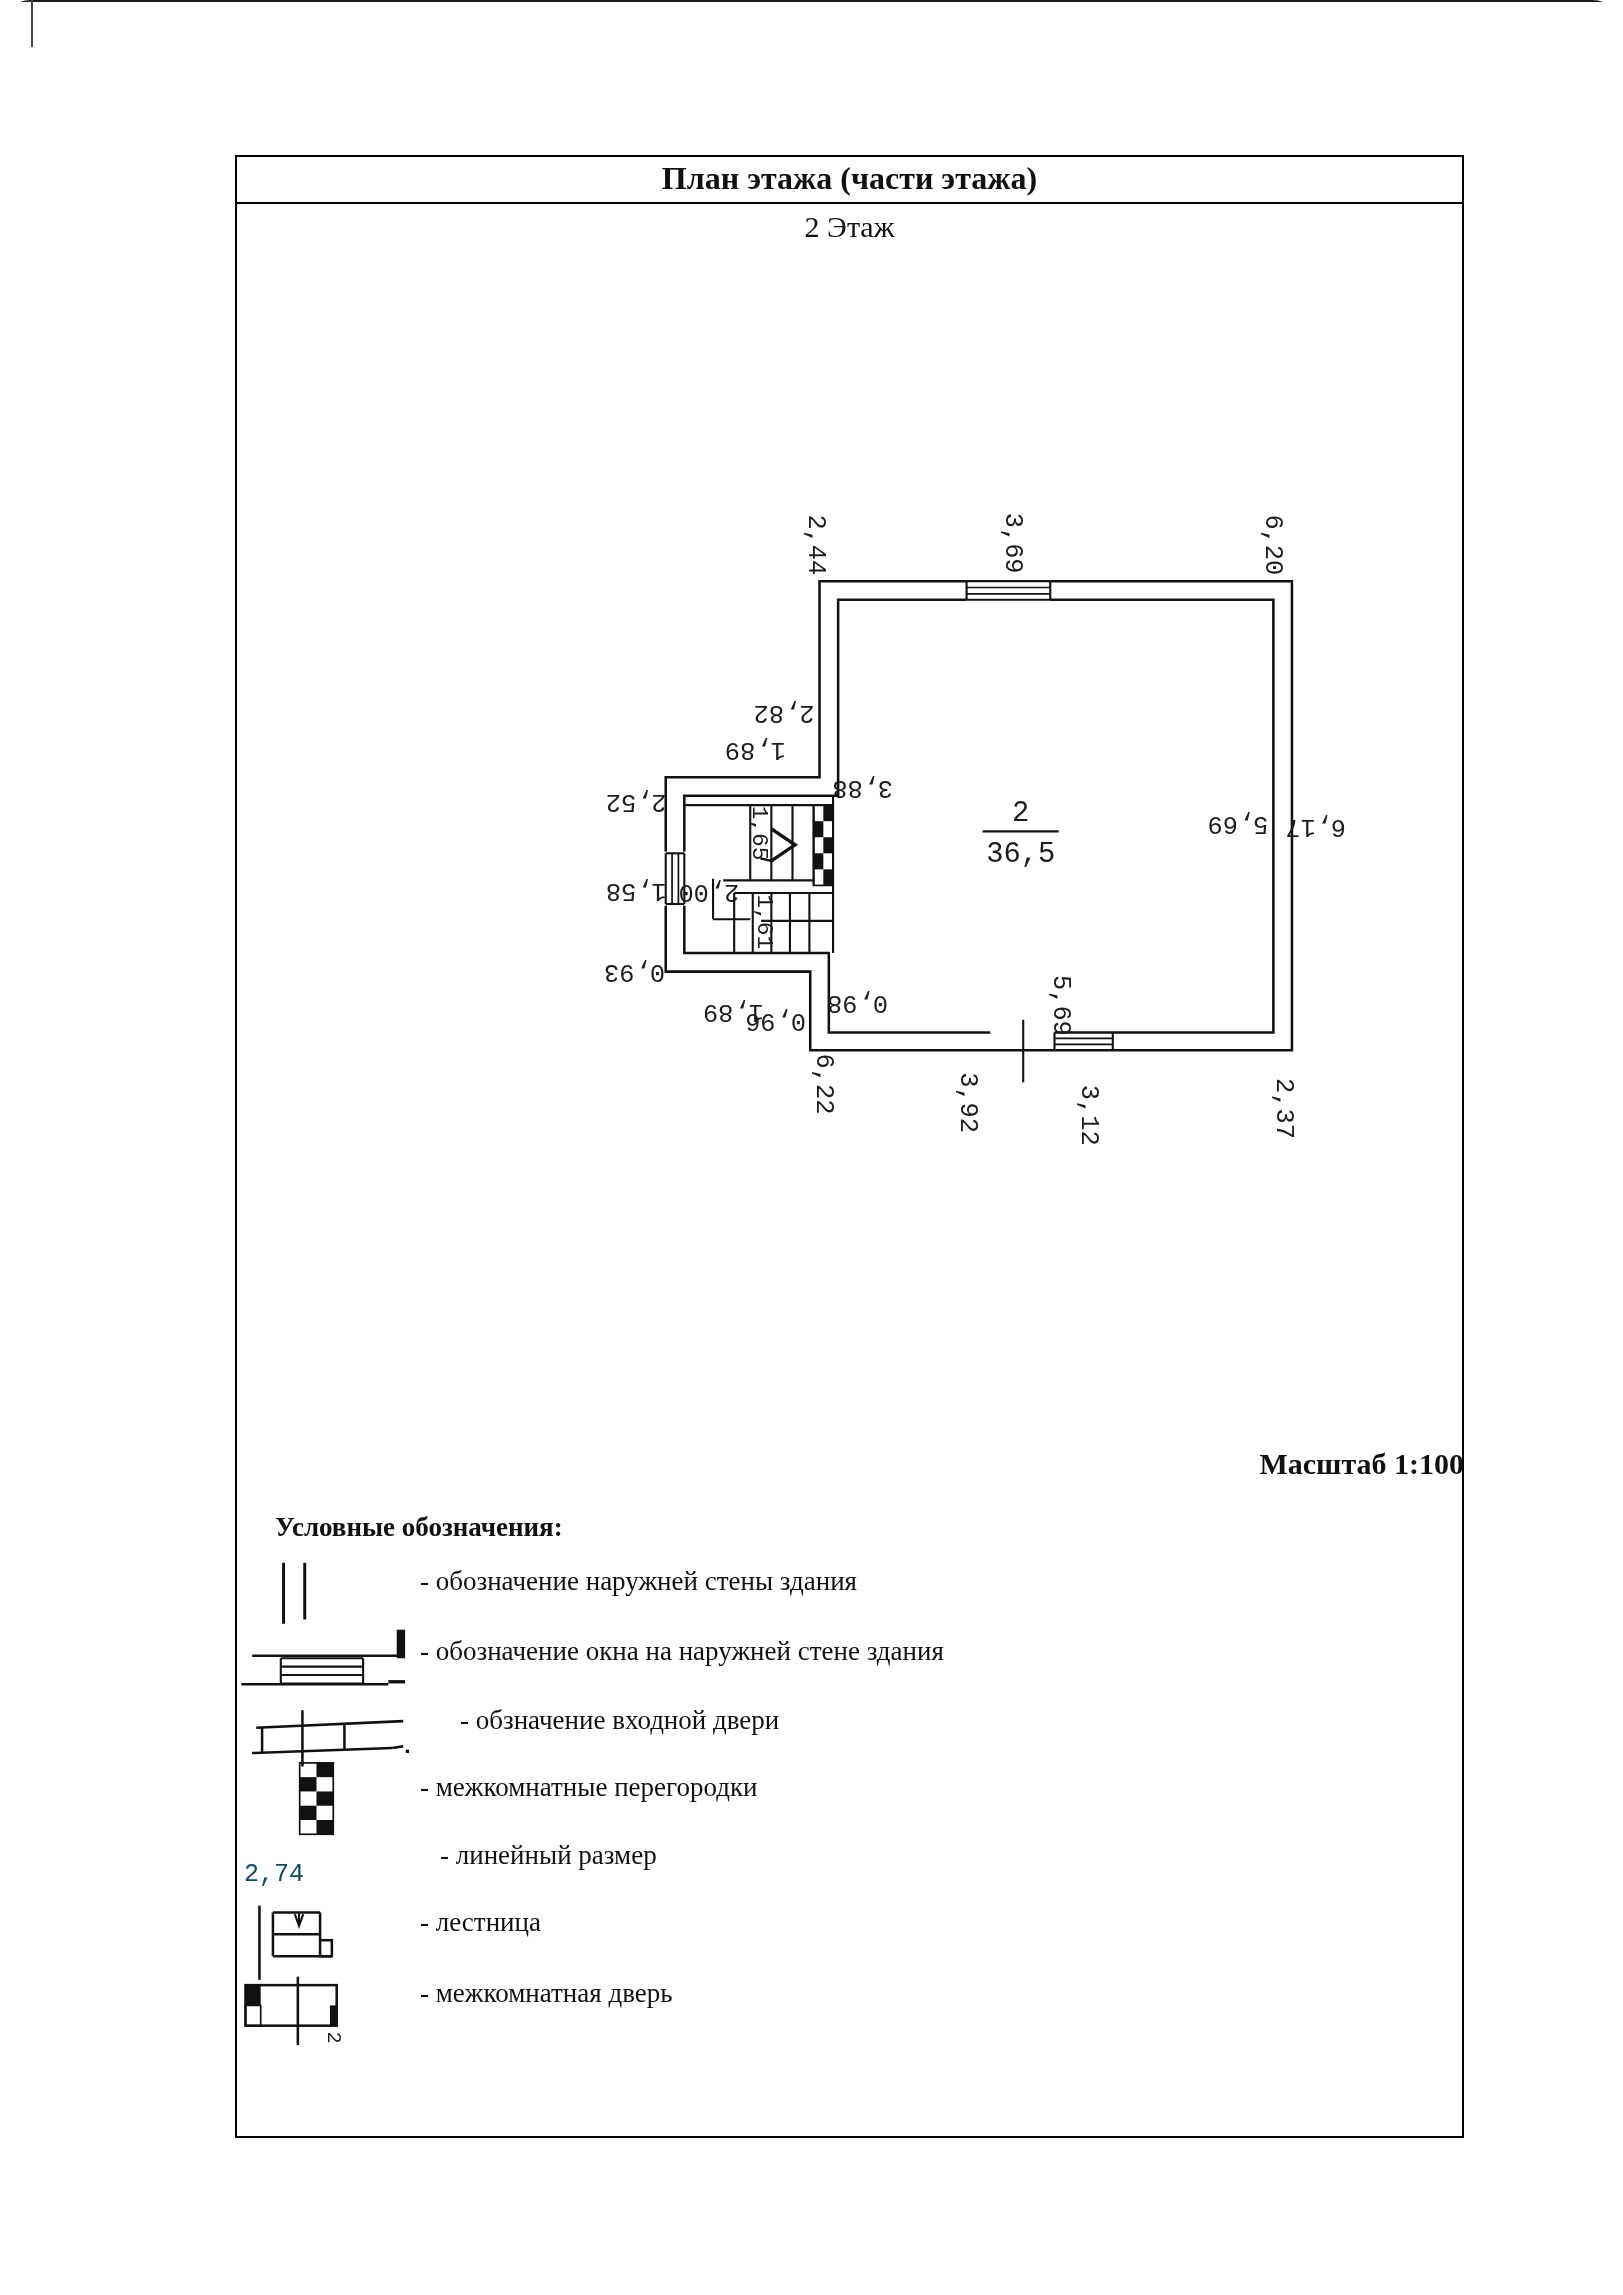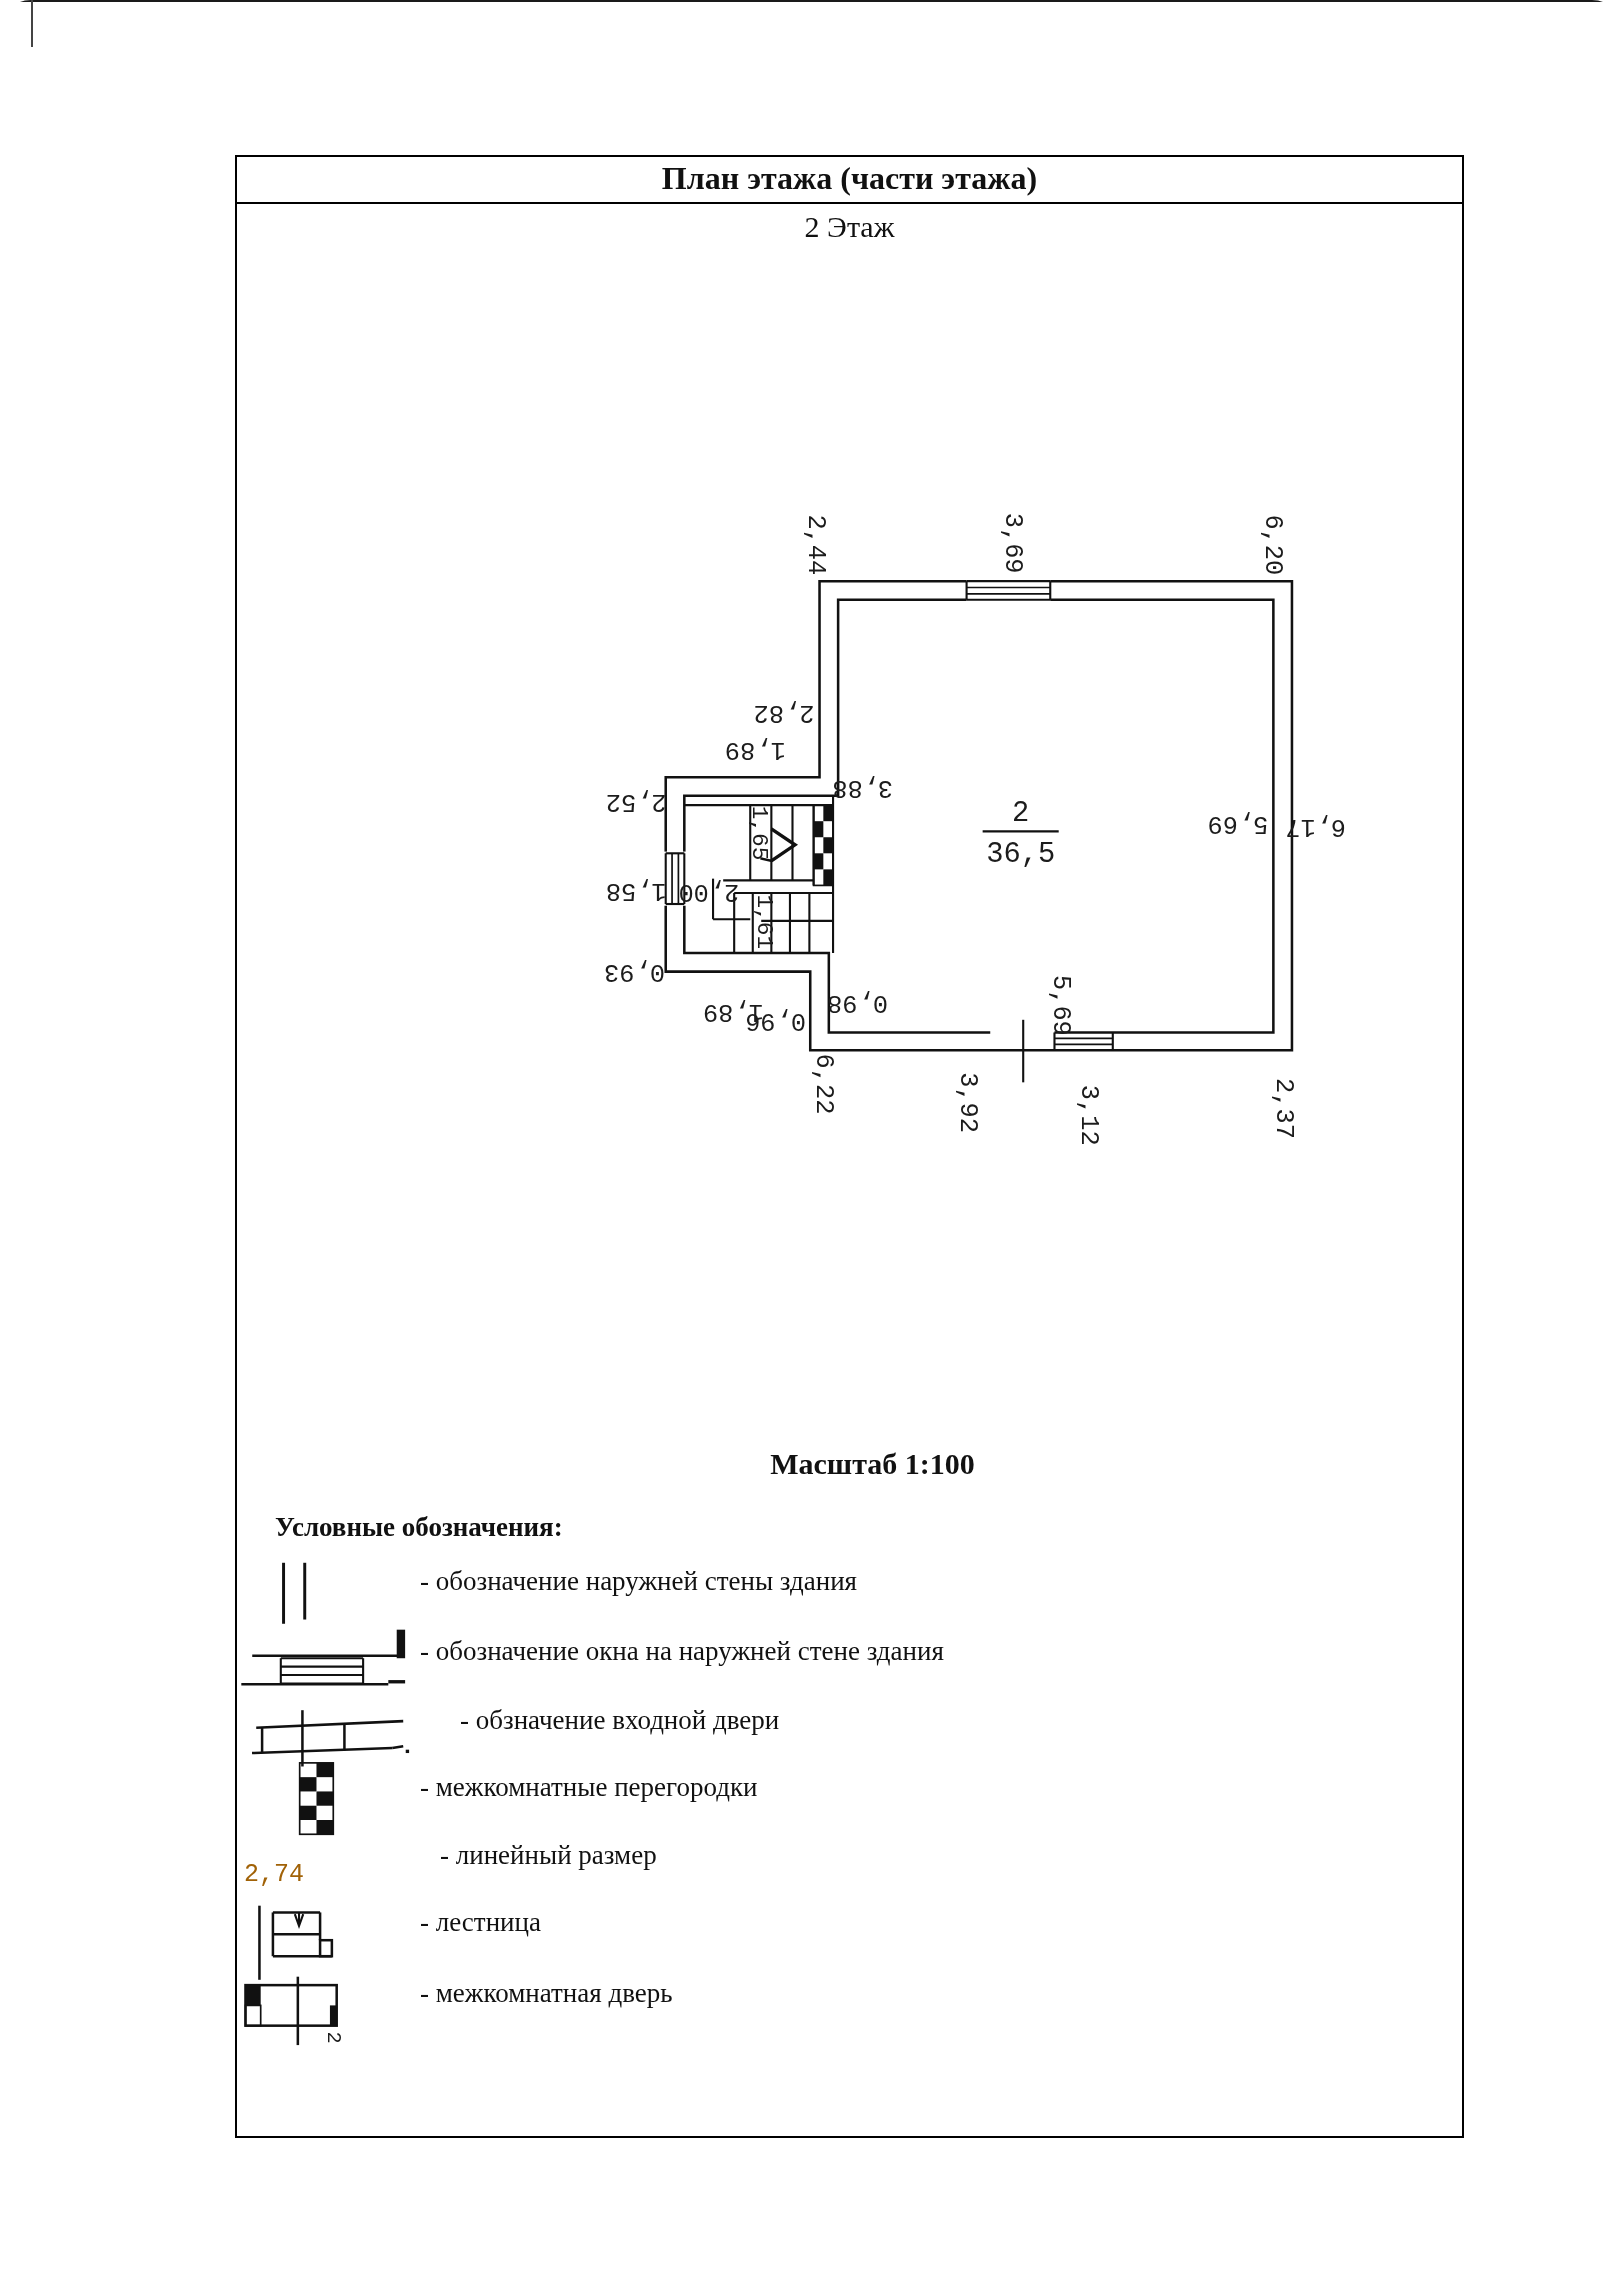--- a/index.html
+++ b/index.html
@@ -10,26 +10,26 @@
   .edge-tick{position:absolute;left:31px;top:0;width:1.7px;height:47px;background:#444;}
   
   .frame{position:absolute;left:235px;top:155px;width:1229px;height:1983px;
          border:2.5px solid #000;box-sizing:border-box;}
   .titlebar{position:absolute;left:235px;top:155px;width:1229px;height:49px;
             border-bottom:2.5px solid #000;box-sizing:border-box;
             display:flex;align-items:center;justify-content:center;
             font-weight:bold;font-size:32px;}
   .subtitle{position:absolute;left:235px;top:210px;width:1229px;text-align:center;
             font-size:30px;}
-  .scale-label{position:absolute;left:235px;top:1447px;width:1229px;text-align:center;
-               font-weight:bold;font-size:30px;margin-left:23px;}
+  .scale-label{position:absolute;left:235px;top:1447px;width:1229px;text-align:right;
+               font-weight:bold;font-size:30px;}
   .legend-heading{position:absolute;left:275px;top:1512px;font-weight:bold;font-size:27px;text-align:center;}
   .legend-text{position:absolute;left:420px;font-size:27px;white-space:nowrap;}
   .mono{font-family:"Liberation Mono", monospace;}
-  .dim-example{position:absolute;left:244px;top:1860px;font-size:25px;color:#a16207;}
+  .dim-example{position:absolute;left:244px;top:1860px;font-size:25px;color:#0c4a6e;}
   svg{position:absolute;overflow:visible;}
   svg text{font-family:"Liberation Mono", monospace;fill:#1c1c1c;}
   .ln{stroke:#111;fill:none;}
 </style>
 </head>
 <body>
 
 <div class="page">
 
   <div class="edge-top"></div>

